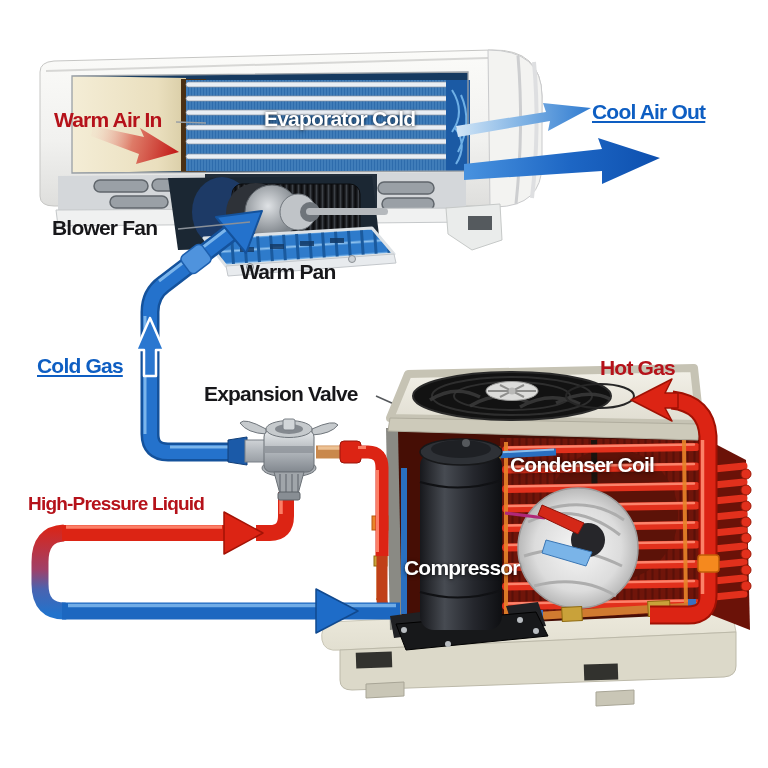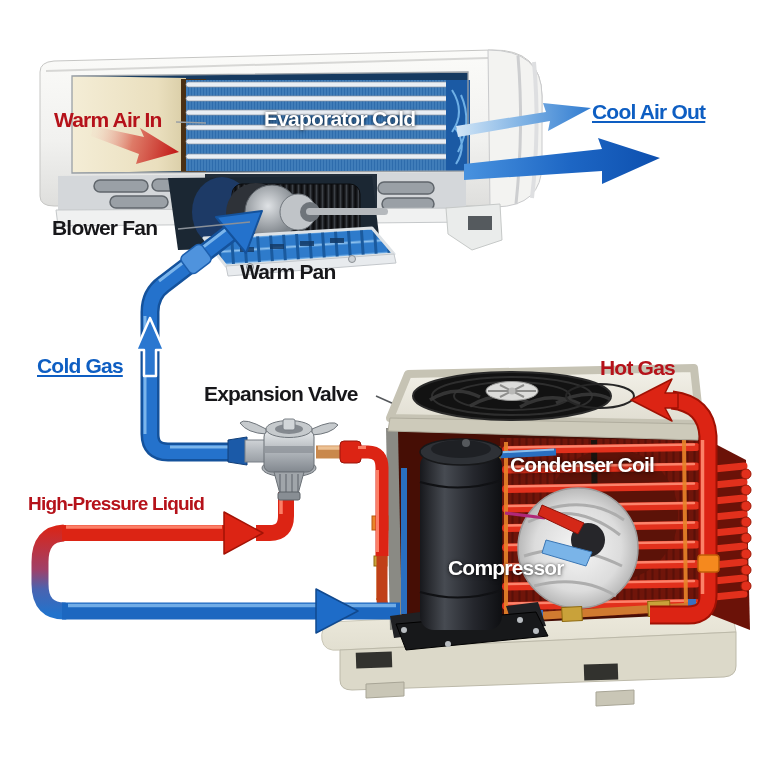--- a/index.html
+++ b/index.html
@@ -372,14 +372,14 @@
   <div class="lbl hot" style="left:54px;top:109px;">Warm Air In</div>
   <div class="lbl lite" style="left:264px;top:108px;">Evaporator Cold</div>
   <div class="lbl cold" style="left:592px;top:101px;">Cool Air Out</div>
   <div class="lbl dark" style="left:52px;top:217px;">Blower Fan</div>
   <div class="lbl dark" style="left:240px;top:261px;">Warm Pan</div>
   <div class="lbl cold" style="left:37px;top:348px;margin-top:7px;">Cold Gas</div>
   <div class="lbl dark" style="left:204px;top:383px;">Expansion Valve</div>
   <div class="lbl hot" style="left:600px;top:357px;">Hot Gas</div>
   <div class="lbl lite" style="left:510px;top:454px;">Condenser Coil</div>
   <div class="lbl hot small" style="left:28px;top:494px;">High-Pressure Liquid</div>
-  <div class="lbl lite" style="left:404px;top:557px;margin-left:44px;">Compressor</div>
+  <div class="lbl lite" style="left:404px;top:557px;">Compressor</div>
 </div>
 
 </body></html>

